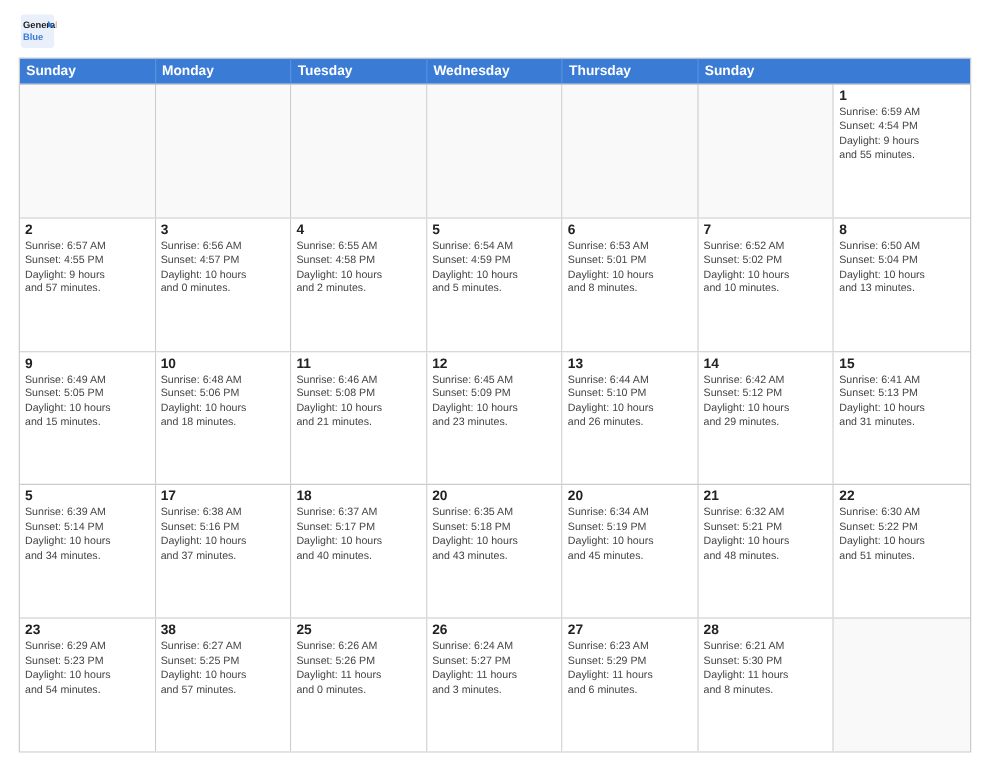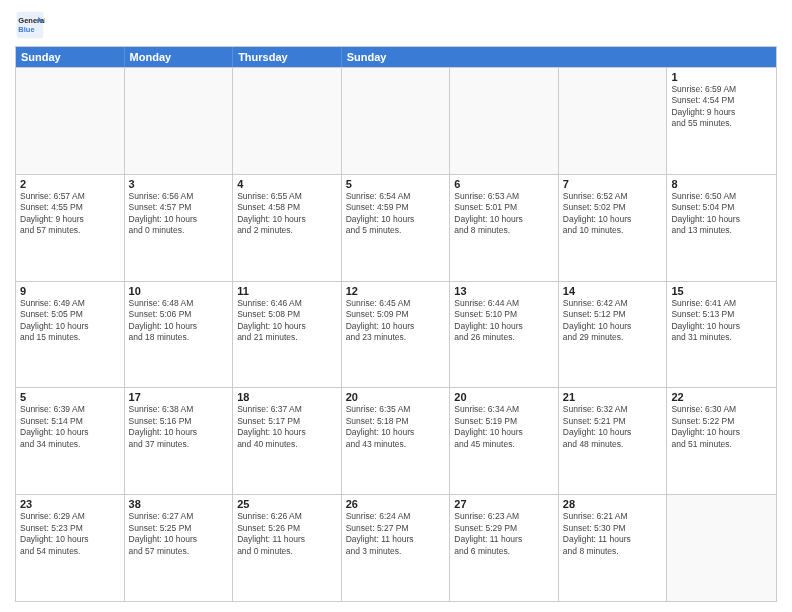--- a/index.html
+++ b/index.html
@@ -115,20 +115,22 @@
     <div class="title-block">
       <div class="month-title"></div>
       <div class="location"></div>
     </div>
   </div>
 
   <div class="calendar">
     <div class="cal-header">
     <div class="cal-header-cell">Sunday</div>
         <div class="cal-header-cell">Monday</div>
+        <div class="cal-header-cell">Tuesday</div>
+        <div class="cal-header-cell">Wednesday</div>
         <div class="cal-header-cell">Thursday</div>
         <div class="cal-header-cell">Sunday</div>
       </div>
     <div class="cal-body">
     <div class="cal-row">
           <div class="cal-cell empty"></div>
           <div class="cal-cell empty"></div>
           <div class="cal-cell empty"></div>
           <div class="cal-cell empty"></div>
           <div class="cal-cell empty"></div>

